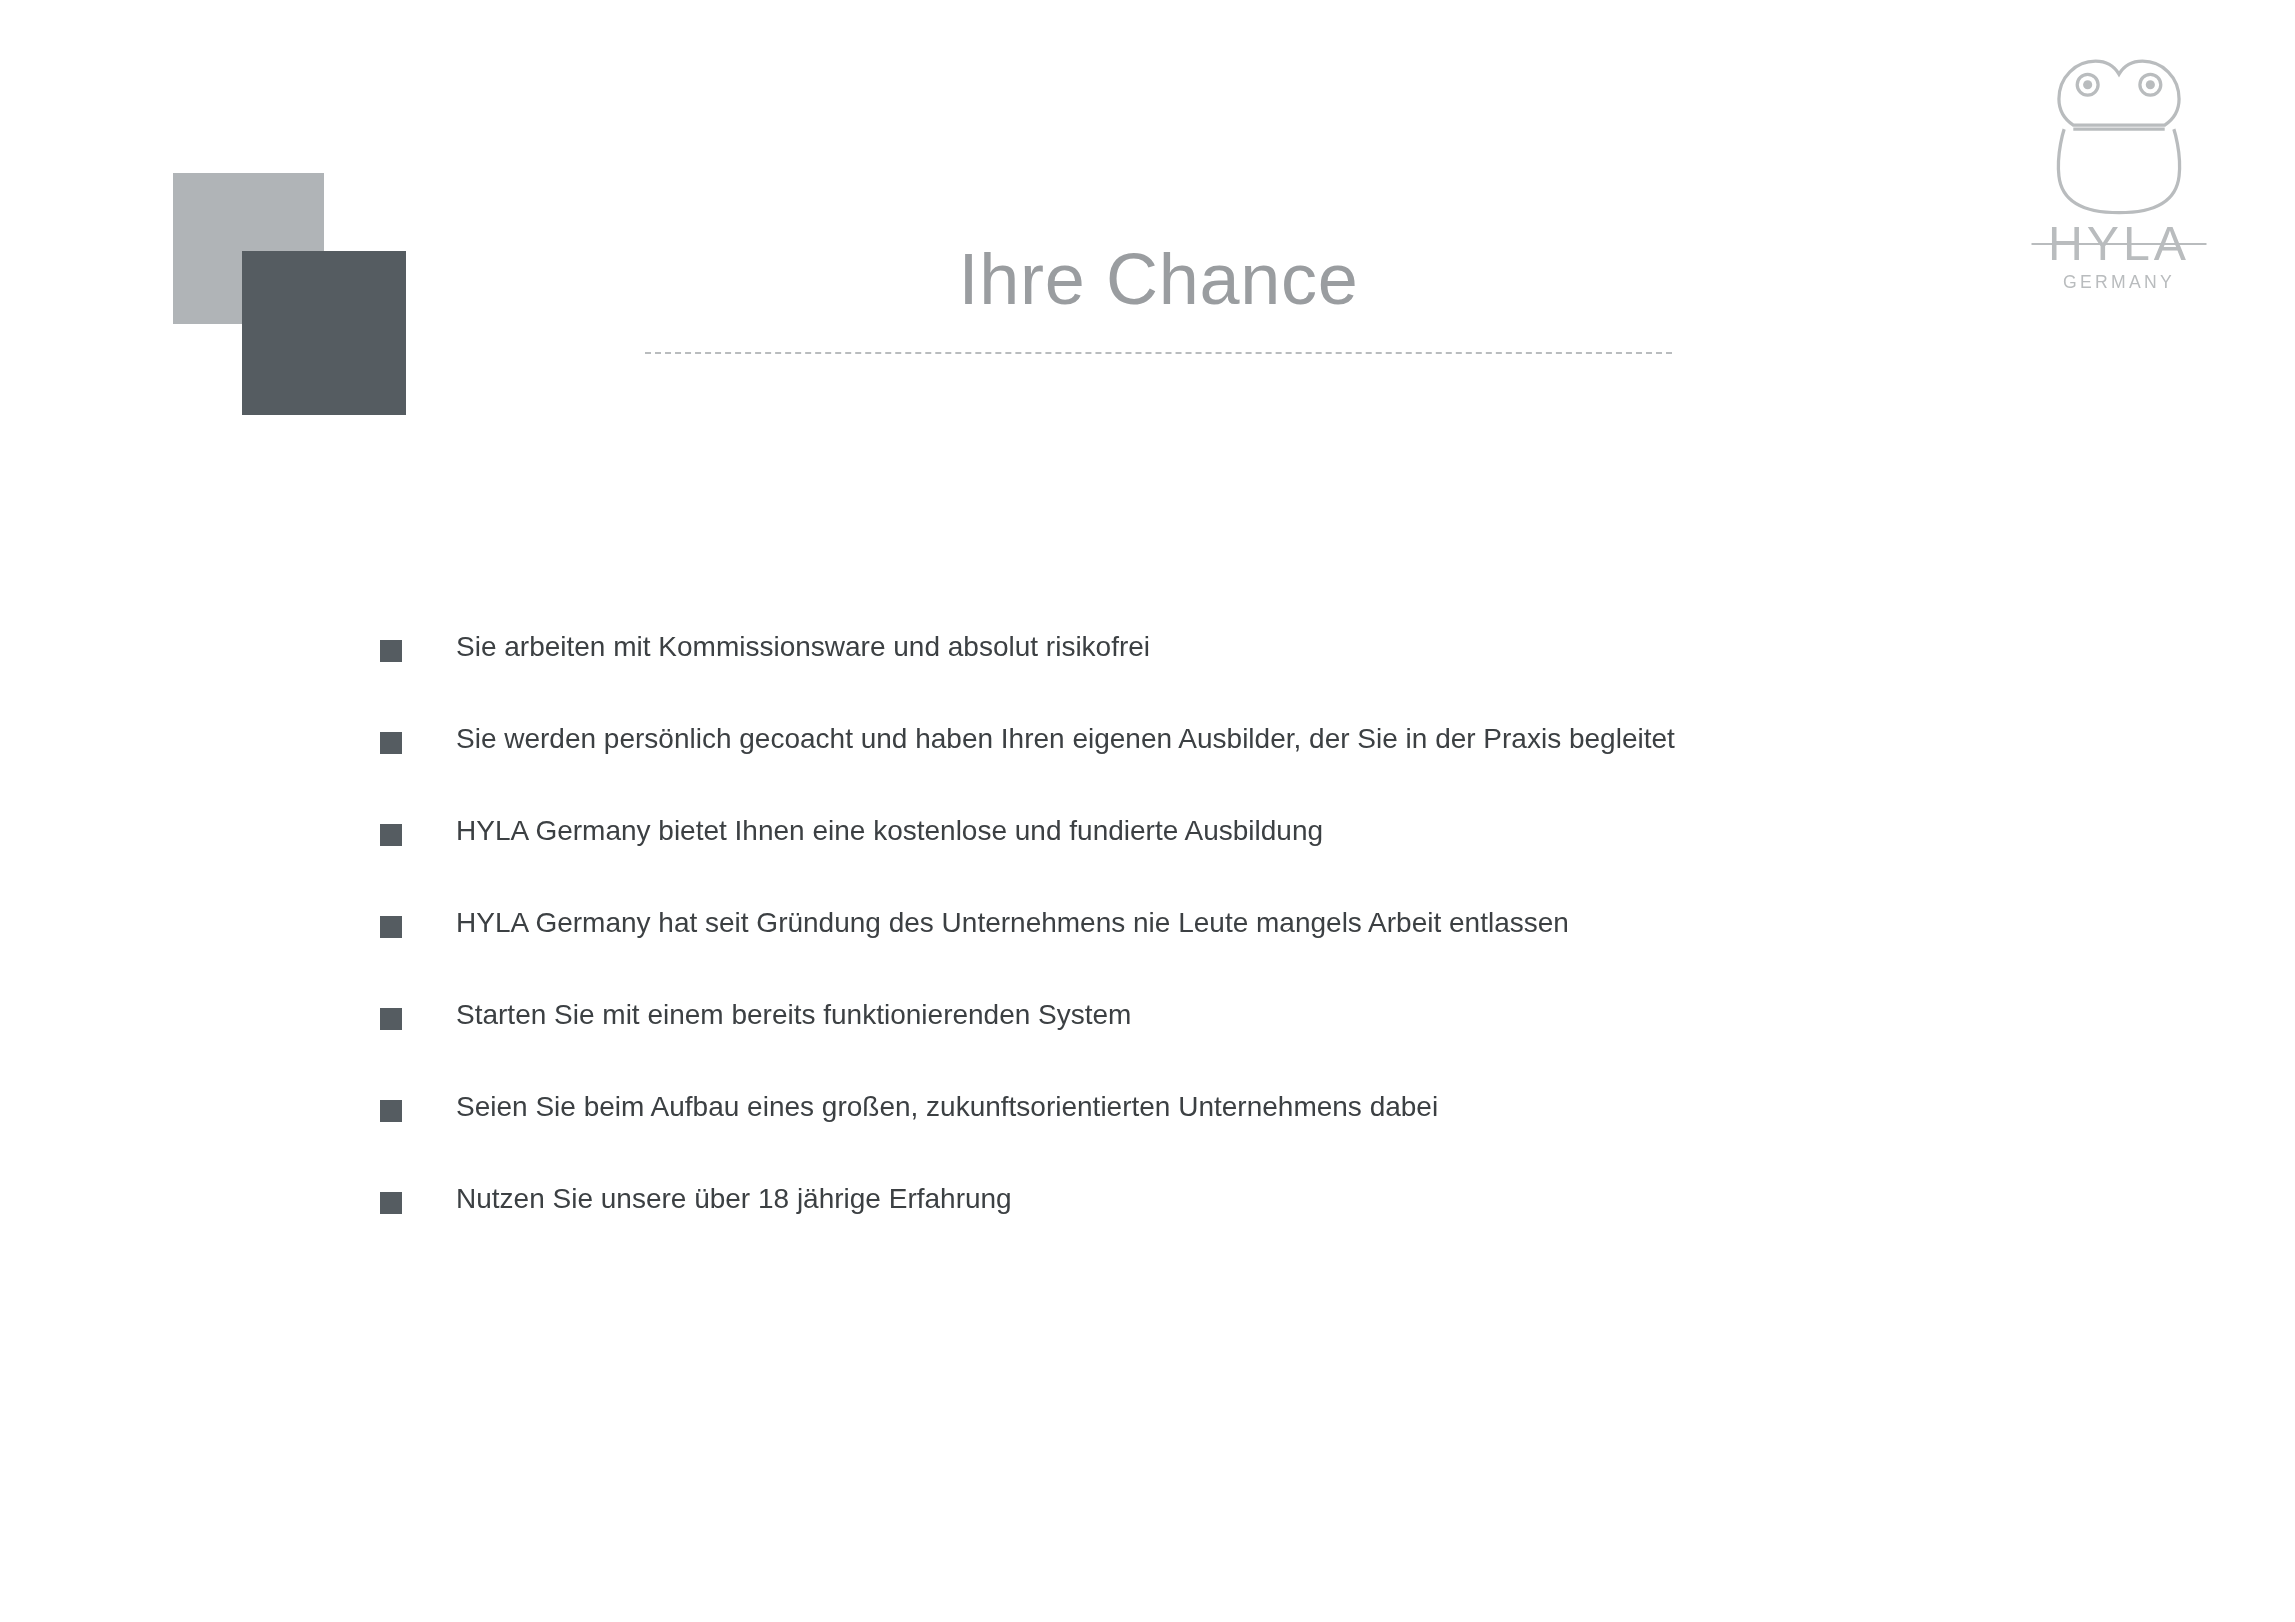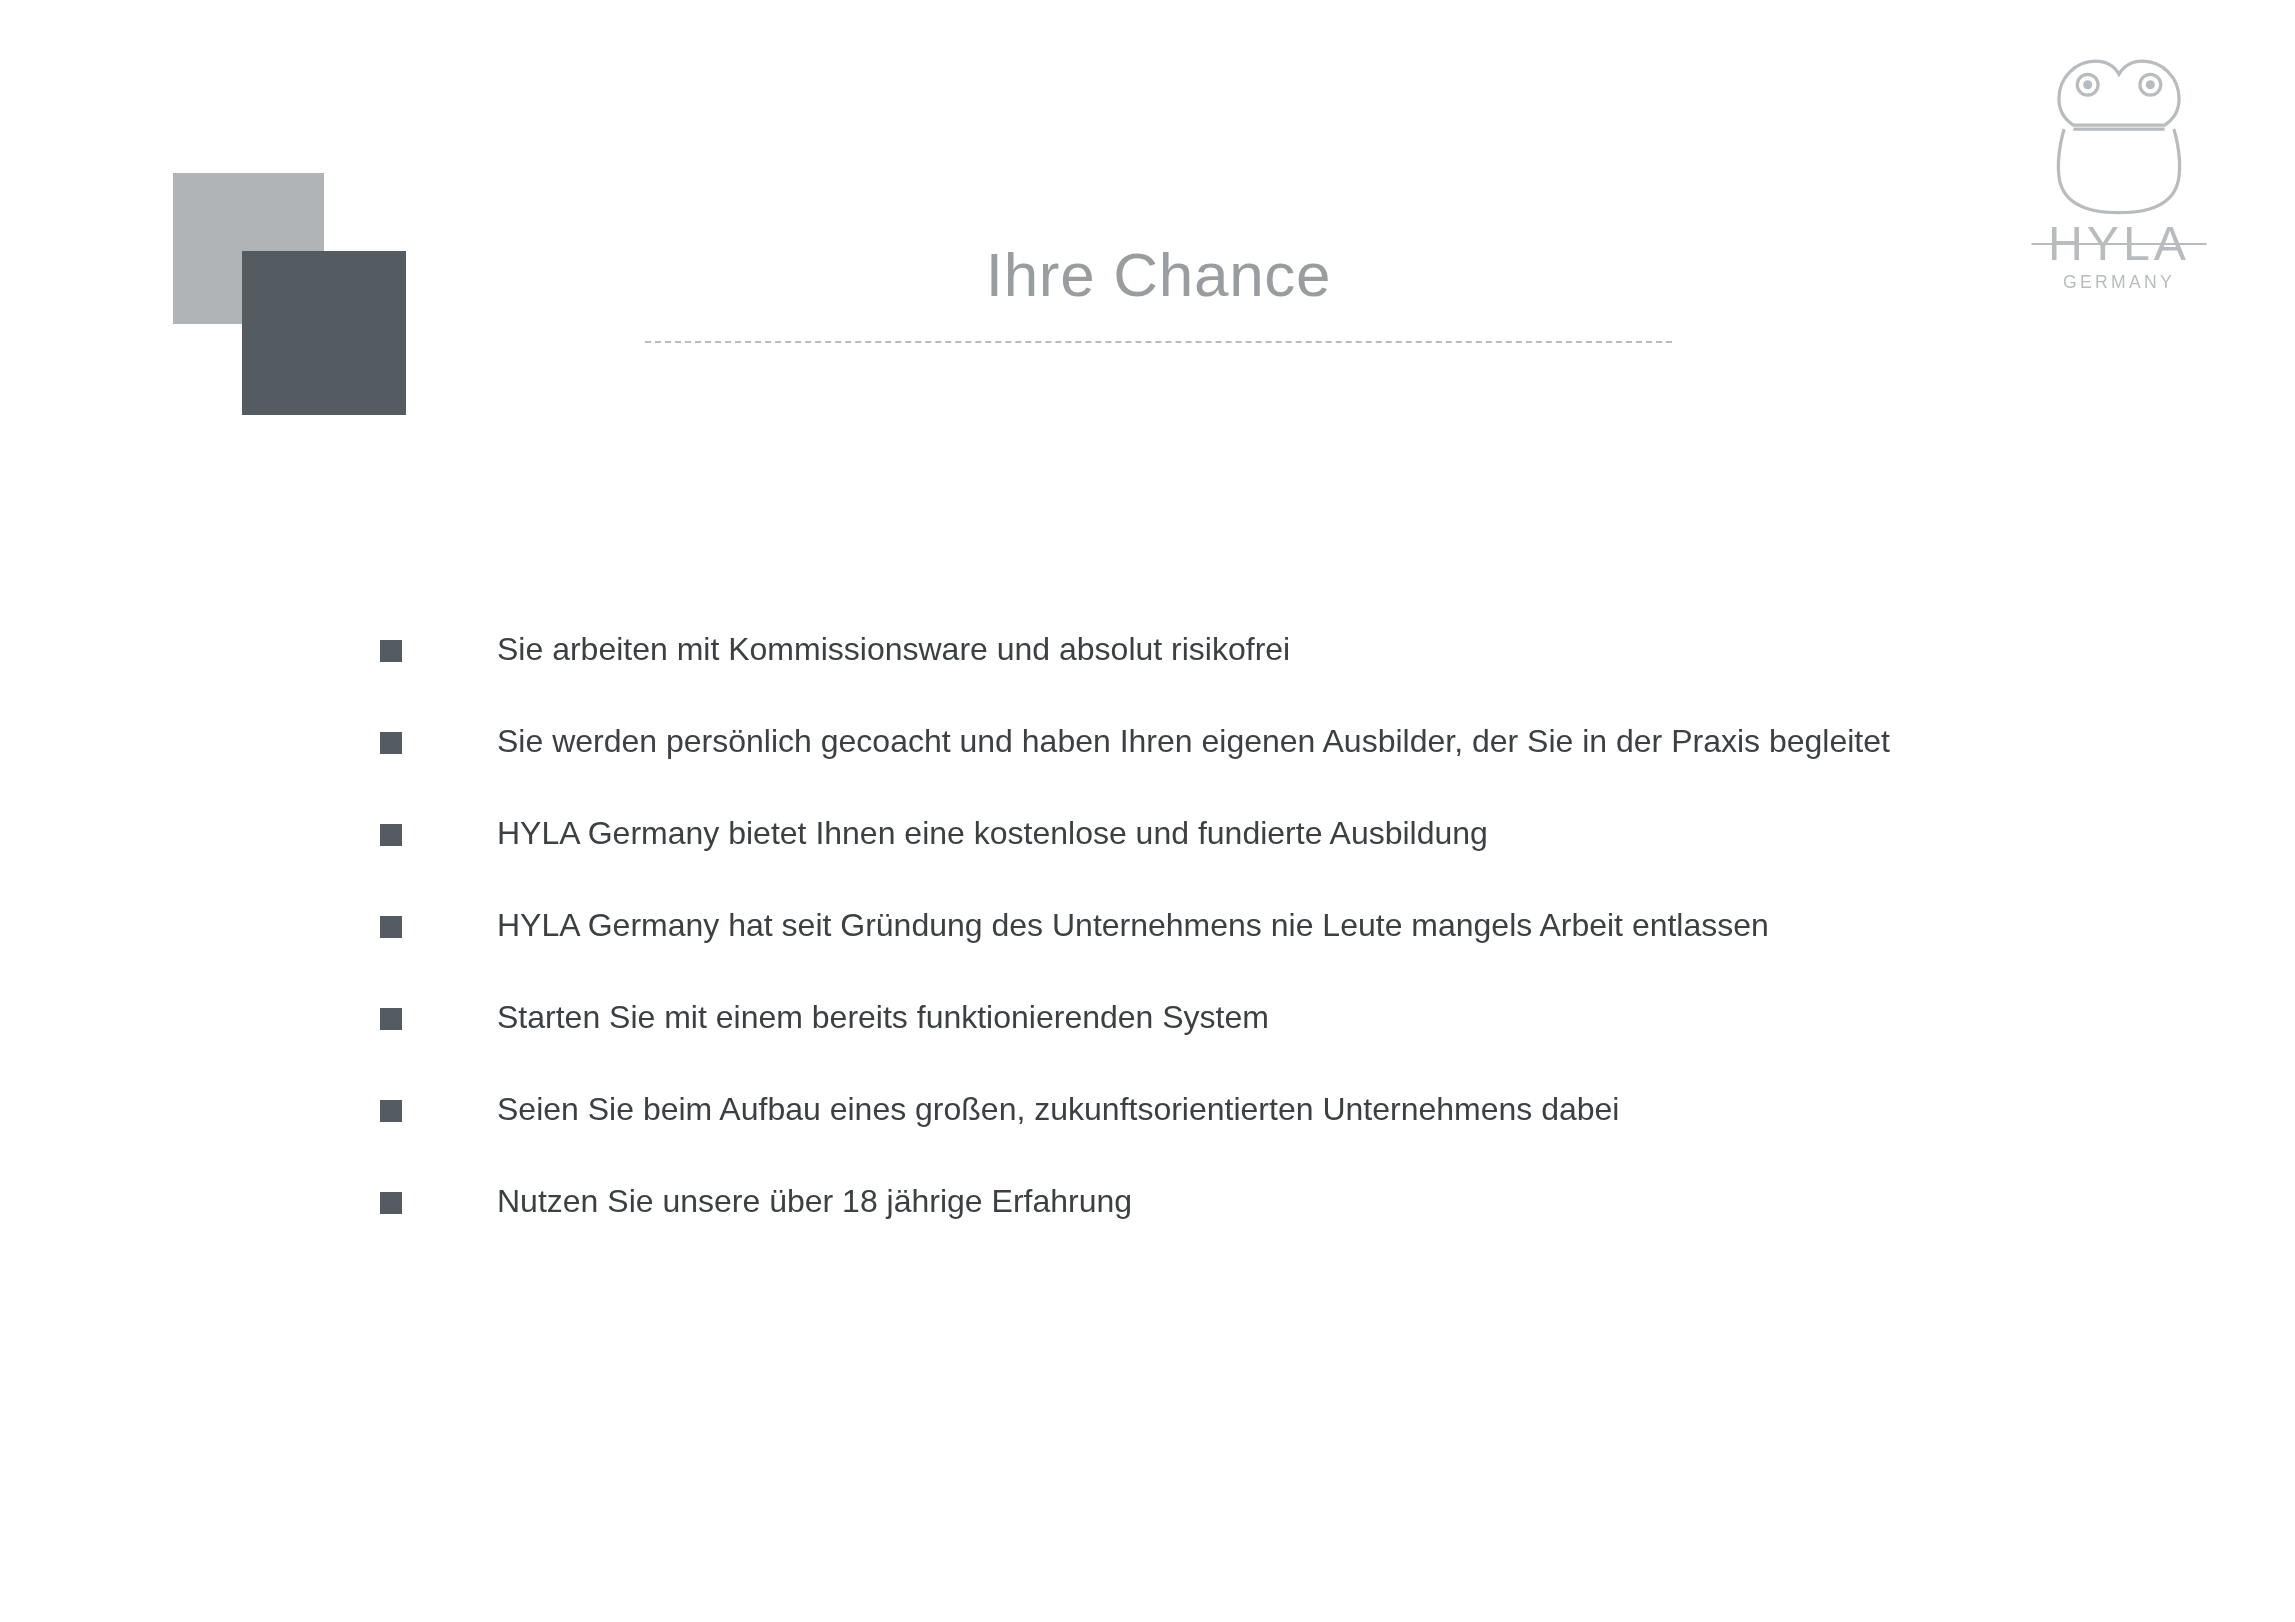--- a/index.html
+++ b/index.html
@@ -41,21 +41,21 @@
 
   
   .title-block {
     position: absolute;
     left: 635px;
     top: 242px;
     width: 1047px;
     text-align: center;
   }
   .title-text {
-    font-size: 62px;
+    font-size: 72px;
     font-weight: 400;
     color: #9a9da0;
     letter-spacing: 0.7px;
     line-height: 1.05;
     white-space: nowrap;
   }
   .title-rule {
     margin-top: 34px;
     height: 0;
     border-top: 2px dashed #b9bcbe;
@@ -87,22 +87,22 @@
     height: 92px;
   }
   .bullet-marker {
     width: 22px;
     height: 22px;
     background: #555c61;
     flex: 0 0 auto;
     margin-top: 9.2px;
   }
   .bullet-text {
-    margin-left: 95px;
-    font-size: 32px;
+    margin-left: 54px;
+    font-size: 28px;
     color: #3c4043;
     line-height: 1.15;
     white-space: nowrap;
     font-weight: 400;
   }
 </style>
 </head>
 <body>
 
 <div class="slide">

